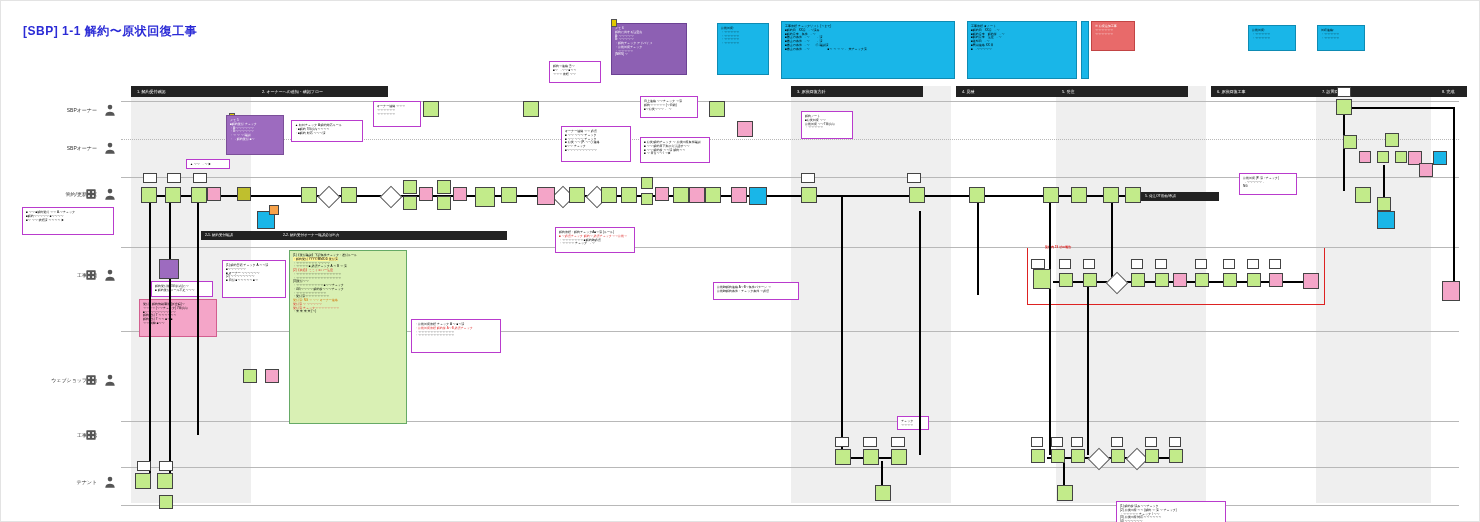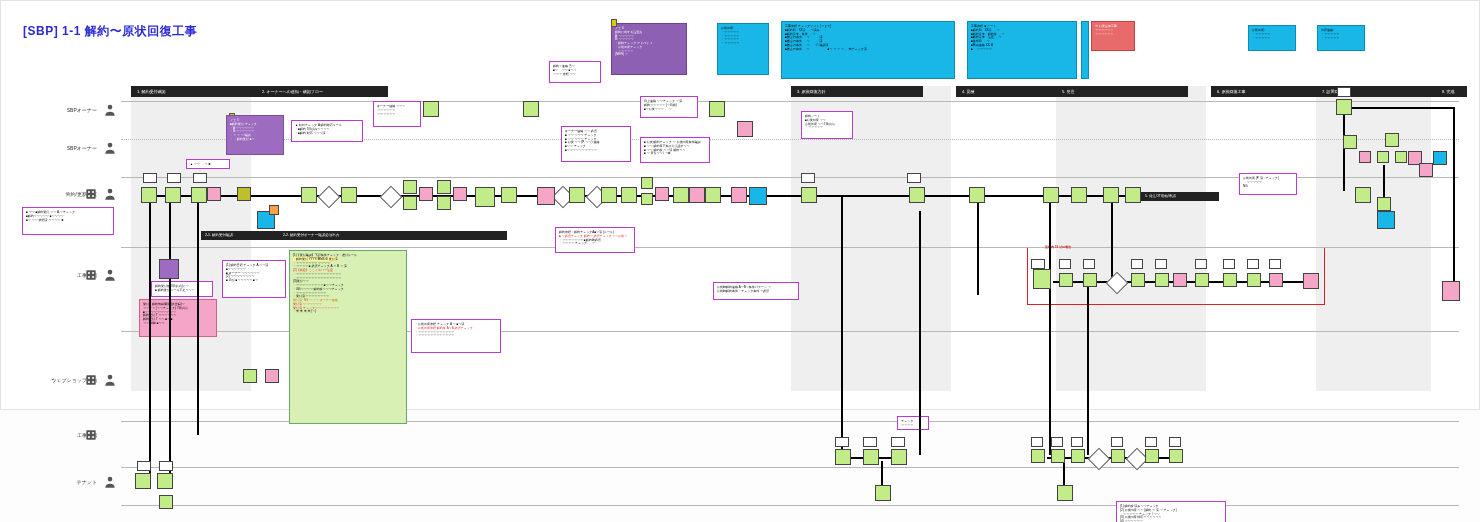--- a/index.html
+++ b/index.html
@@ -7,21 +7,21 @@
     padding: 0;
     width: 1480px;
     height: 522px;
     background: #fdfdfd;
     font-family: "Hiragino Sans", "Meiryo", sans-serif;
     overflow: hidden;
   }
   .canvas {
     position: relative;
     width: 1480px;
-    height: 410px;
+    height: 522px;
     border: 1px solid #e3e3e3;
     box-sizing: border-box;
     background: #ffffff;
   }
   .title {
     position: absolute;
     left: 22px;
     top: 22px;
     font-size: 12px;
     font-weight: 700;

